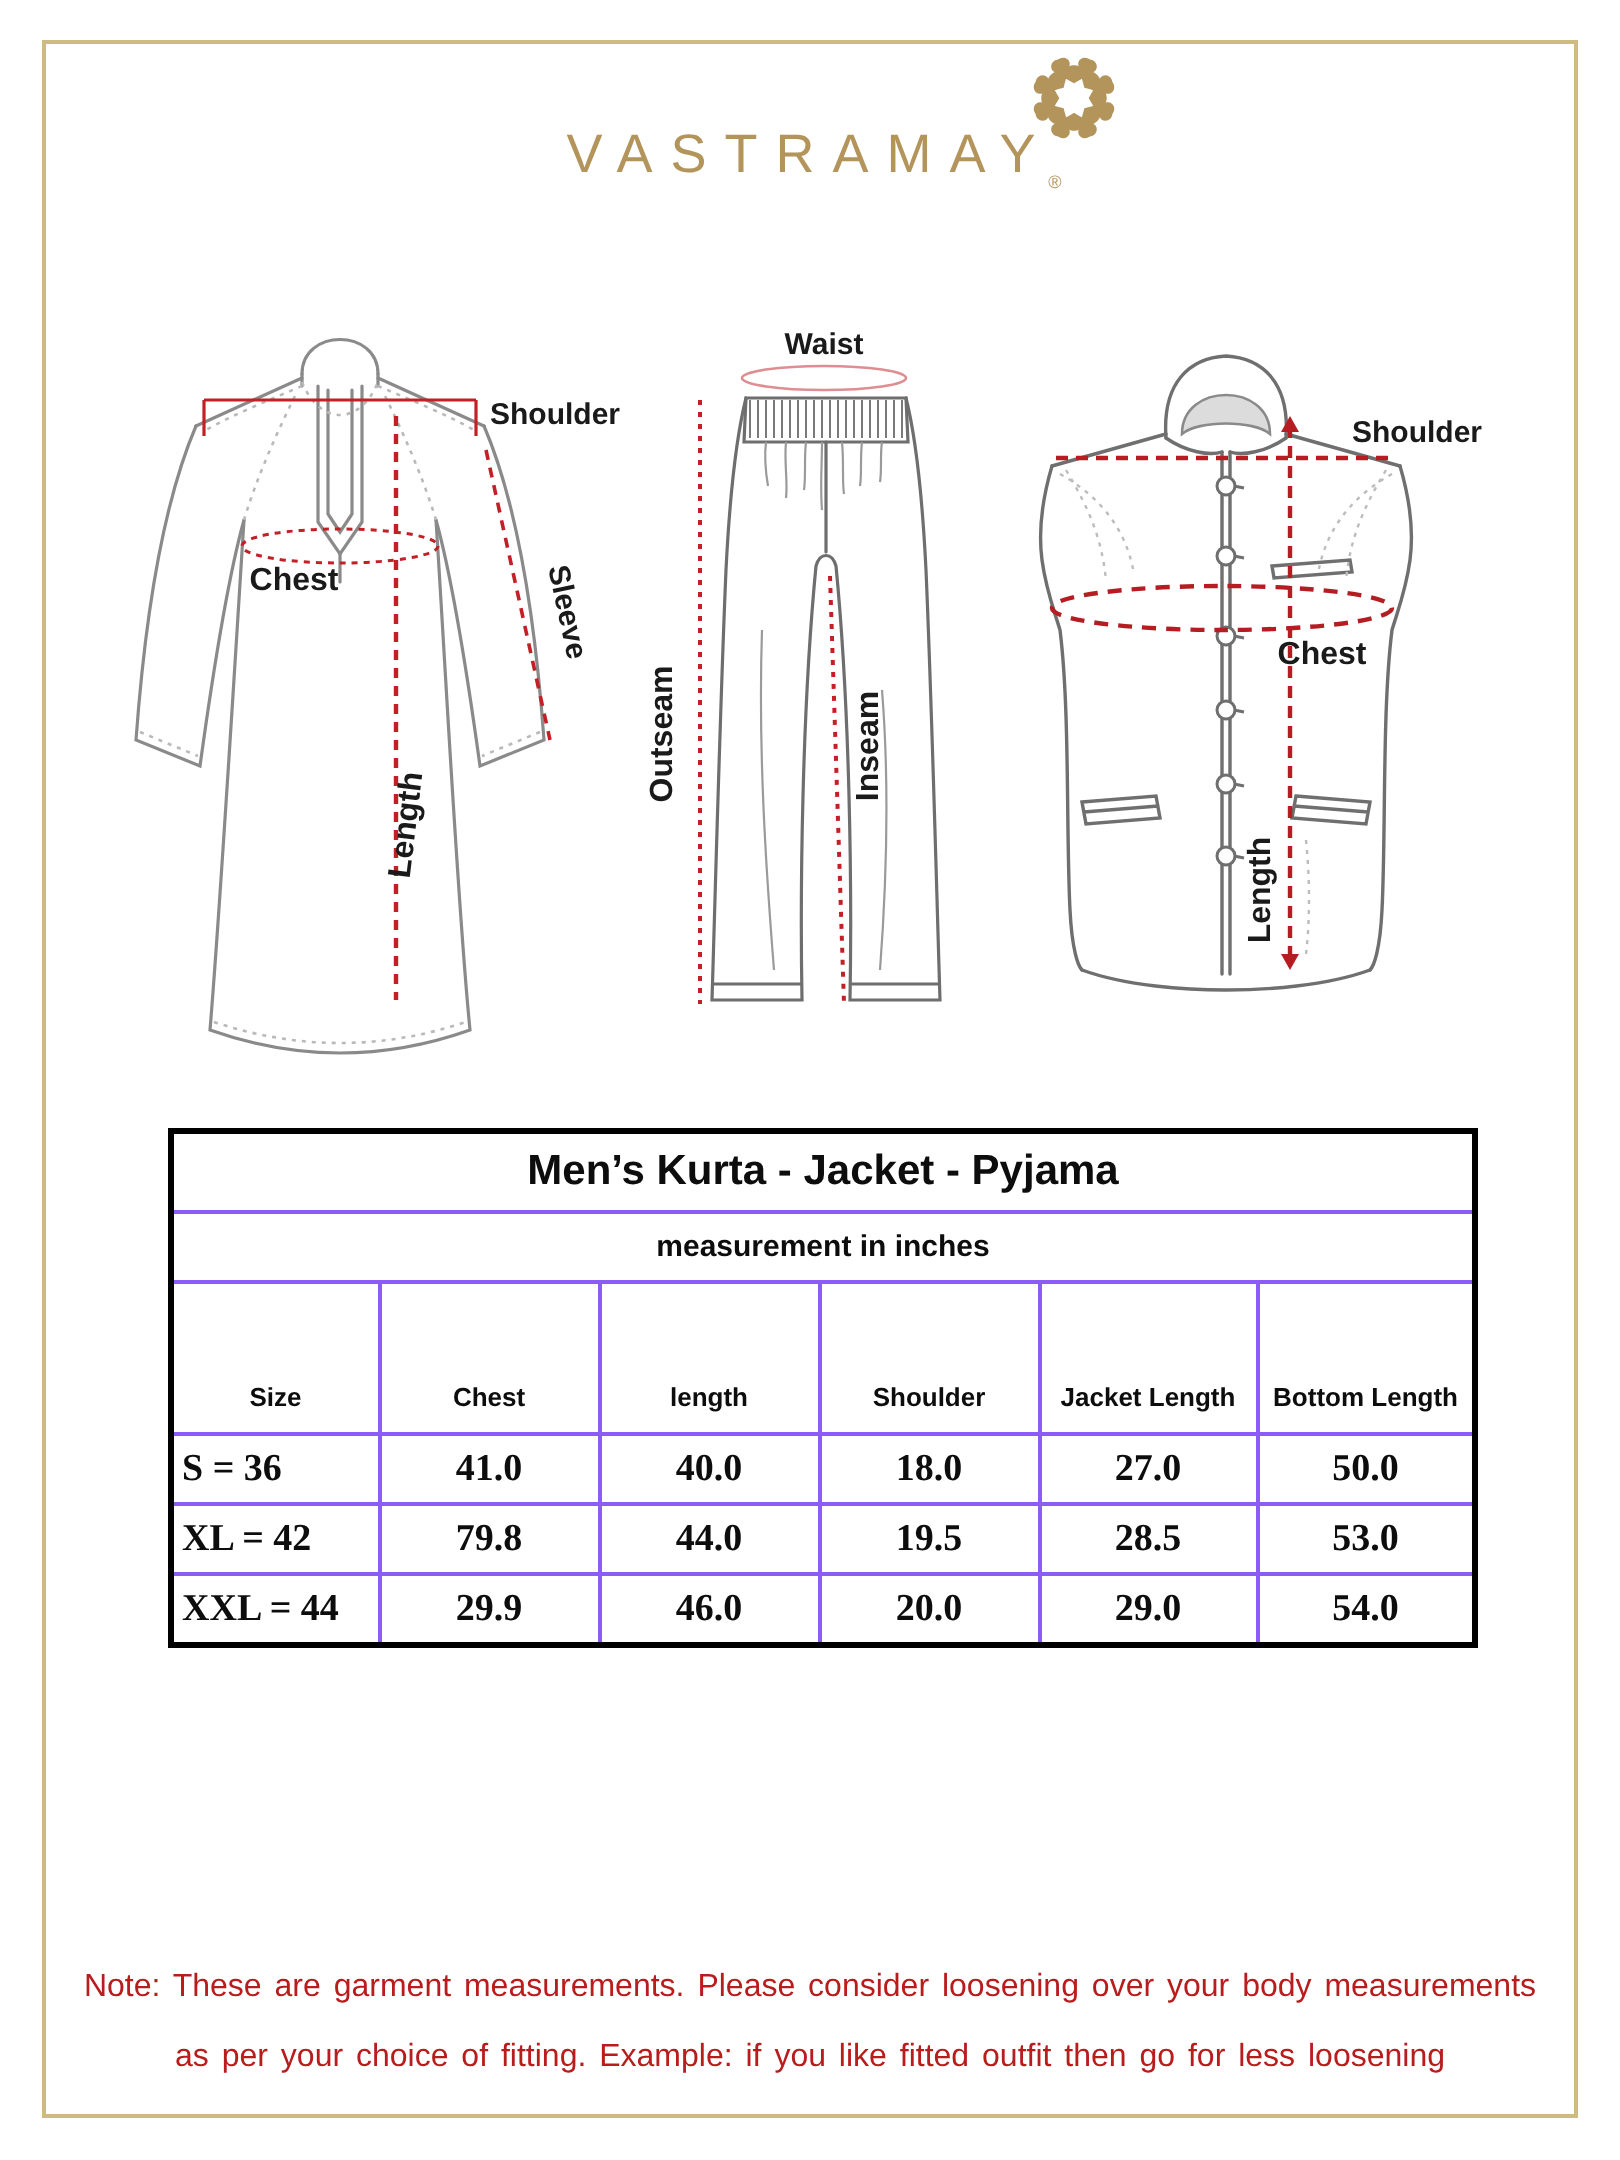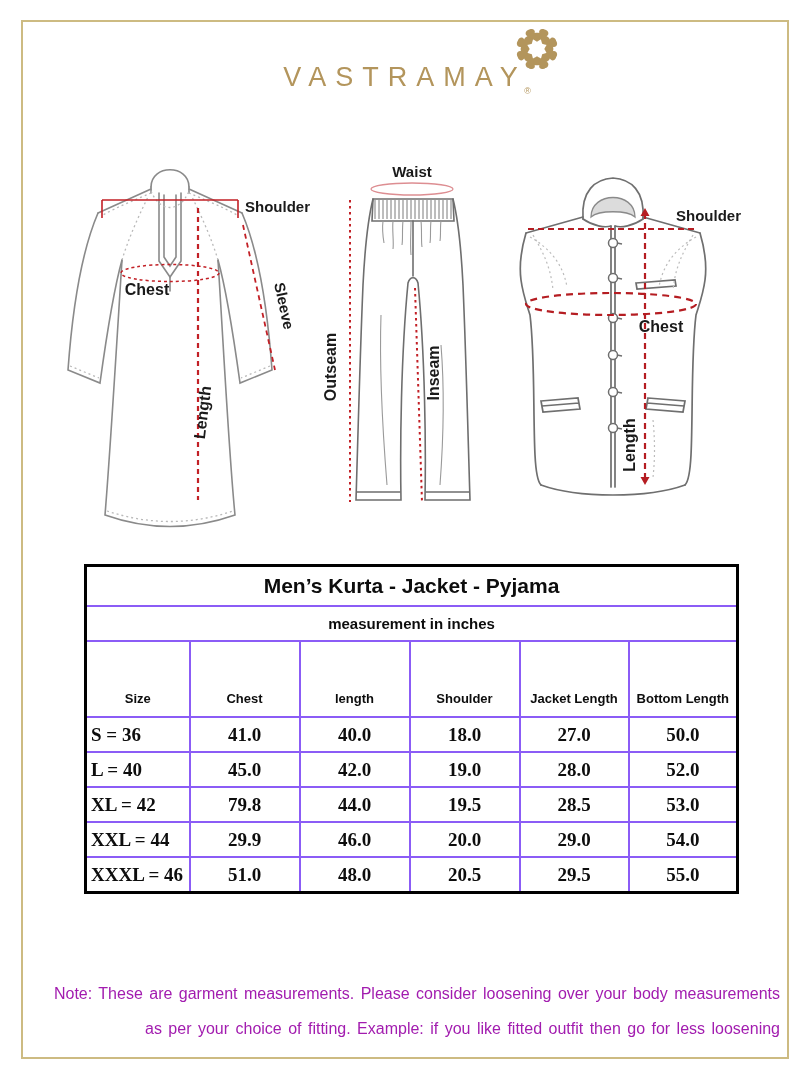--- a/index.html
+++ b/index.html
@@ -19,22 +19,22 @@
   
   .size-table{position:absolute;top:564px;left:84px;border-collapse:collapse;
         border:3px solid #000;table-layout:fixed;width:652px;font-weight:bold;color:#0d0d0d;}
   .size-table td{border:2px solid #8b5cf6;text-align:center;overflow:hidden;}
   .size-table .t-title td{font-size:21px;height:36px;}
   .size-table .t-sub td{font-size:15px;height:31px;text-align:center;}
   .size-table .t-head td{font-size:13px;height:66px;vertical-align:bottom;padding-bottom:7px;line-height:1.55;border-radius:21px;}
   .size-table .t-row td{font-size:19px;height:31px;font-family:Liberation Serif, serif;}
   .size-table .t-row td.size-cell{text-align:left;padding-left:4px;}
   
-  .note{position:absolute;top:976px;left:30px;width:750px;text-align:right;
-        font-size:16px;line-height:35px;color:#a21caf;word-spacing:2px;}
+  .note{position:absolute;top:976px;left:30px;width:750px;text-align:center;
+        font-size:16px;line-height:35px;color:#b91c1c;word-spacing:2px;}
   .note div{white-space:nowrap;}
 </style>
 </head>
 <body>
 
 <div class="page">
   <div class="gold-frame"></div>
 
   <div class="logo-row">
     <span class="logo-wrap">
@@ -184,51 +184,35 @@
       </tr>
       <tr class="t-row">
         <td class="size-cell">S = 36</td>
         <td>41.0</td>
         <td>40.0</td>
         <td>18.0</td>
         <td>27.0</td>
         <td>50.0</td>
       </tr>
       <tr class="t-row">
-        <td class="size-cell">L = 40</td>
-        <td>45.0</td>
-        <td>42.0</td>
-        <td>19.0</td>
-        <td>28.0</td>
-        <td>52.0</td>
-      </tr>
-      <tr class="t-row">
         <td class="size-cell">XL = 42</td>
         <td>79.8</td>
         <td>44.0</td>
         <td>19.5</td>
         <td>28.5</td>
         <td>53.0</td>
       </tr>
       <tr class="t-row">
         <td class="size-cell">XXL = 44</td>
         <td>29.9</td>
         <td>46.0</td>
         <td>20.0</td>
         <td>29.0</td>
         <td>54.0</td>
       </tr>
-      <tr class="t-row">
-        <td class="size-cell">XXXL = 46</td>
-        <td>51.0</td>
-        <td>48.0</td>
-        <td>20.5</td>
-        <td>29.5</td>
-        <td>55.0</td>
-      </tr>
     </tbody>
   </table>
 
   <div class="note">
     <div>Note: These are garment measurements. Please consider loosening over your body measurements</div>
     <div>as per your choice of fitting. Example: if you like fitted outfit then go for less loosening</div>
   </div>
 </div>
 
 </body></html>

